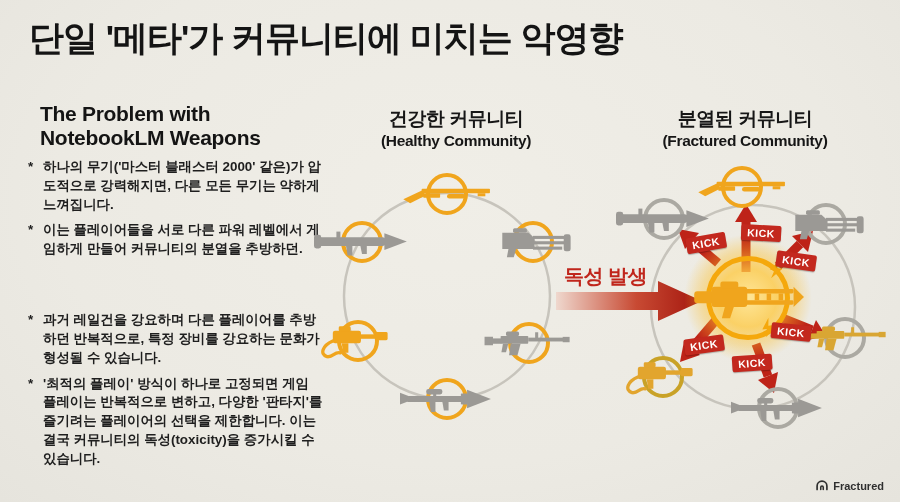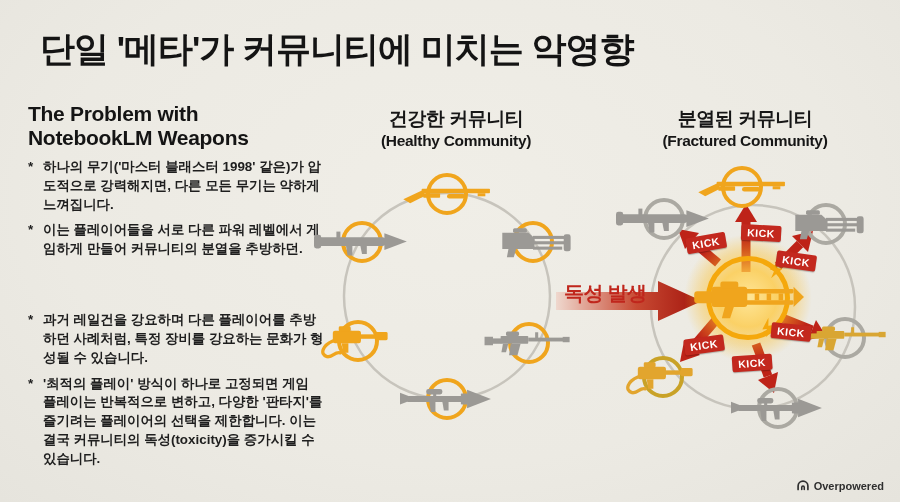--- a/index.html
+++ b/index.html
@@ -3,26 +3,26 @@
 <meta charset="utf-8">
 <style>
   html,body{margin:0;padding:0;}
   .canvas{
     position:relative;width:900px;height:502px;overflow:hidden;
     background:radial-gradient(ellipse at 50% 40%, #F0EEE7 0%, #ECEAE3 62%, #E6E4DD 100%);
     font-family:"Liberation Sans", sans-serif;color:#161616;
   }
   
   .title{
-    position:absolute;left:28px;top:18px;margin:12px;width:660px;
+    position:absolute;left:28px;top:18px;margin:1px;width:660px;
     font-size:35px;font-weight:900;letter-spacing:-1px;color:#141414;line-height:1.1;
   }
   
   .left-col{position:absolute;left:28px;top:102px;width:296px;}
-  .sec h2{margin:0 0 9px 0;font-size:21px;font-weight:800;line-height:1.12;color:#141414;letter-spacing:-0.3px;}
+  .sec h2{margin:0 0 9px 12px;font-size:21px;font-weight:800;line-height:1.12;color:#141414;letter-spacing:-0.3px;}
   .sec{margin-bottom:20px;}
   .bullet{display:flex;gap:6px;margin-bottom:7px;font-size:13.4px;font-weight:700;color:#1e1e1e;line-height:1.4;}
   .bullet .star{flex:0 0 9px;}
   
   .comm-header{position:absolute;top:106px;width:240px;text-align:center;}
   .comm-header .ko{font-size:19px;font-weight:800;letter-spacing:-0.5px;}
   .comm-header .en{font-size:15.5px;font-weight:700;letter-spacing:-0.3px;}
   .hdr-healthy{left:336px;}
   .hdr-fractured{left:625px;}
   
@@ -53,21 +53,21 @@
   .kick{position:absolute;background:#C3281E;color:#FFFFFF;font-size:10.5px;font-weight:800;
         letter-spacing:0.5px;padding:2px 6px;border-radius:2px;transform:translate(-50%,-50%);
         box-shadow:0 1px 1px rgba(0,0,0,0.25);}
   .k1{left:761px;top:233px;transform:translate(-50%,-50%) rotate(3deg);}
   .k2{left:706px;top:243px;transform:translate(-50%,-50%) rotate(-10deg);}
   .k3{left:796px;top:261px;transform:translate(-50%,-50%) rotate(8deg);}
   .k4{left:791px;top:332px;transform:translate(-50%,-50%) rotate(6deg);}
   .k5{left:704px;top:345px;transform:translate(-50%,-50%) rotate(-8deg);}
   .k6{left:752px;top:363px;transform:translate(-50%,-50%) rotate(-4deg);}
   
-  .tox-label{position:absolute;left:564px;top:280px;font-size:20px;font-weight:800;color:#C0261C;letter-spacing:-0.5px;font-family:Liberation Serif, serif;}
+  .tox-label{position:absolute;left:564px;top:263px;font-size:20px;font-weight:800;color:#C0261C;letter-spacing:-0.5px;}
   
   .footer{position:absolute;right:16px;bottom:9px;display:flex;align-items:center;gap:4px;color:#2F2F2F;}
   .footer span{font-size:11px;font-weight:700;}
   .footer svg{display:block;}
 </style>
 </head>
 <body>
 
 <svg width="0" height="0" style="position:absolute" aria-hidden="true">
   <defs>
@@ -144,32 +144,32 @@
 
 <div class="canvas">
 
   <h1 class="title">단일 '메타'가 커뮤니티에 미치는 악영향</h1>
 
   <div class="left-col">
     <section class="sec">
       <h2><span>The Problem with</span><br><span>NotebookLM Weapons</span></h2>
       <div class="bullet">
         <span class="star">*</span>
-        <span class="btext">하나의 무기('마스터 블래스터 1998' 같은)가 압도적으로 강력해지면, 다른 모든 무기는 약하게 느껴집니다.</span>
+        <span class="btext">하나의 무기('마스터 블래스터 2000' 같은)가 압도적으로 강력해지면, 다른 모든 무기는 약하게 느껴집니다.</span>
       </div>
       <div class="bullet">
         <span class="star">*</span>
         <span class="btext">이는 플레이어들을 서로 다른 파워 레벨에서 게임하게 만들어 커뮤니티의 분열을 추방하던.</span>
       </div>
     </section>
     <section class="sec">
       <h2><br></h2>
       <div class="bullet">
         <span class="star">*</span>
-        <span class="btext">과거 레일건을 강요하며 다른 플레이어를 추방하던 사례처럼, 특정 장비를 강요하는 문화가 형성될 수 있습니다.</span>
+        <span class="btext">과거 레일건을 강요하며 다른 플레이어를 추방하던 반복적으로, 특정 장비를 강요하는 문화가 형성될 수 있습니다.</span>
       </div>
       <div class="bullet">
         <span class="star">*</span>
         <span class="btext">'최적의 플레이' 방식이 하나로 고정되면 게임 플레이는 반복적으로 변하고, 다양한 '판타지'를 즐기려는 플레이어의 선택을 제한합니다. 이는 결국 커뮤니티의 독성(toxicity)을 증가시킬 수 있습니다.</span>
       </div>
     </section>
   </div>
 
   <div class="comm-header hdr-fractured">
     <div class="ko">분열된 커뮤니티</div>
@@ -306,16 +306,16 @@
   <div class="kick k3">KICK</div>
   <div class="kick k4">KICK</div>
   <div class="kick k5">KICK</div>
   <div class="kick k6">KICK</div>
 
   <div class="footer">
     <svg width="14" height="14" viewBox="0 0 20 20">
       <path d="M3 15 V10 a7 7 0 0 1 14 0 v5" fill="none" stroke="#2F2F2F" stroke-width="2.4" stroke-linecap="round"></path>
       <path d="M8.2 15 v-3.2 a1.8 1.8 0 0 1 3.6 0 V15" fill="none" stroke="#2F2F2F" stroke-width="2.2" stroke-linecap="round"></path>
     </svg>
-    <span>Overpowered</span>
+    <span>Fractured</span>
   </div>
 
 </div>
 
 </body></html>

